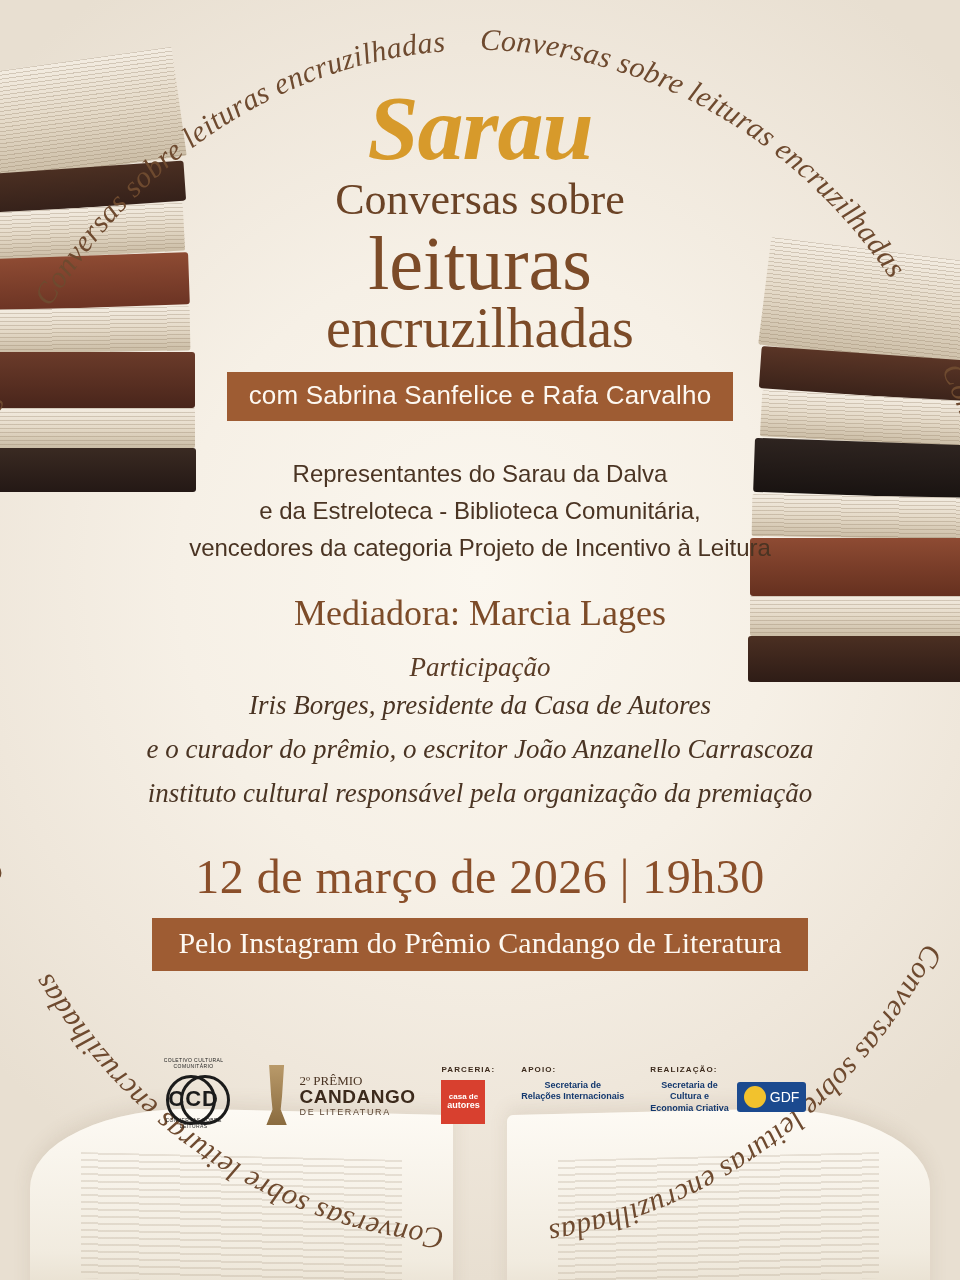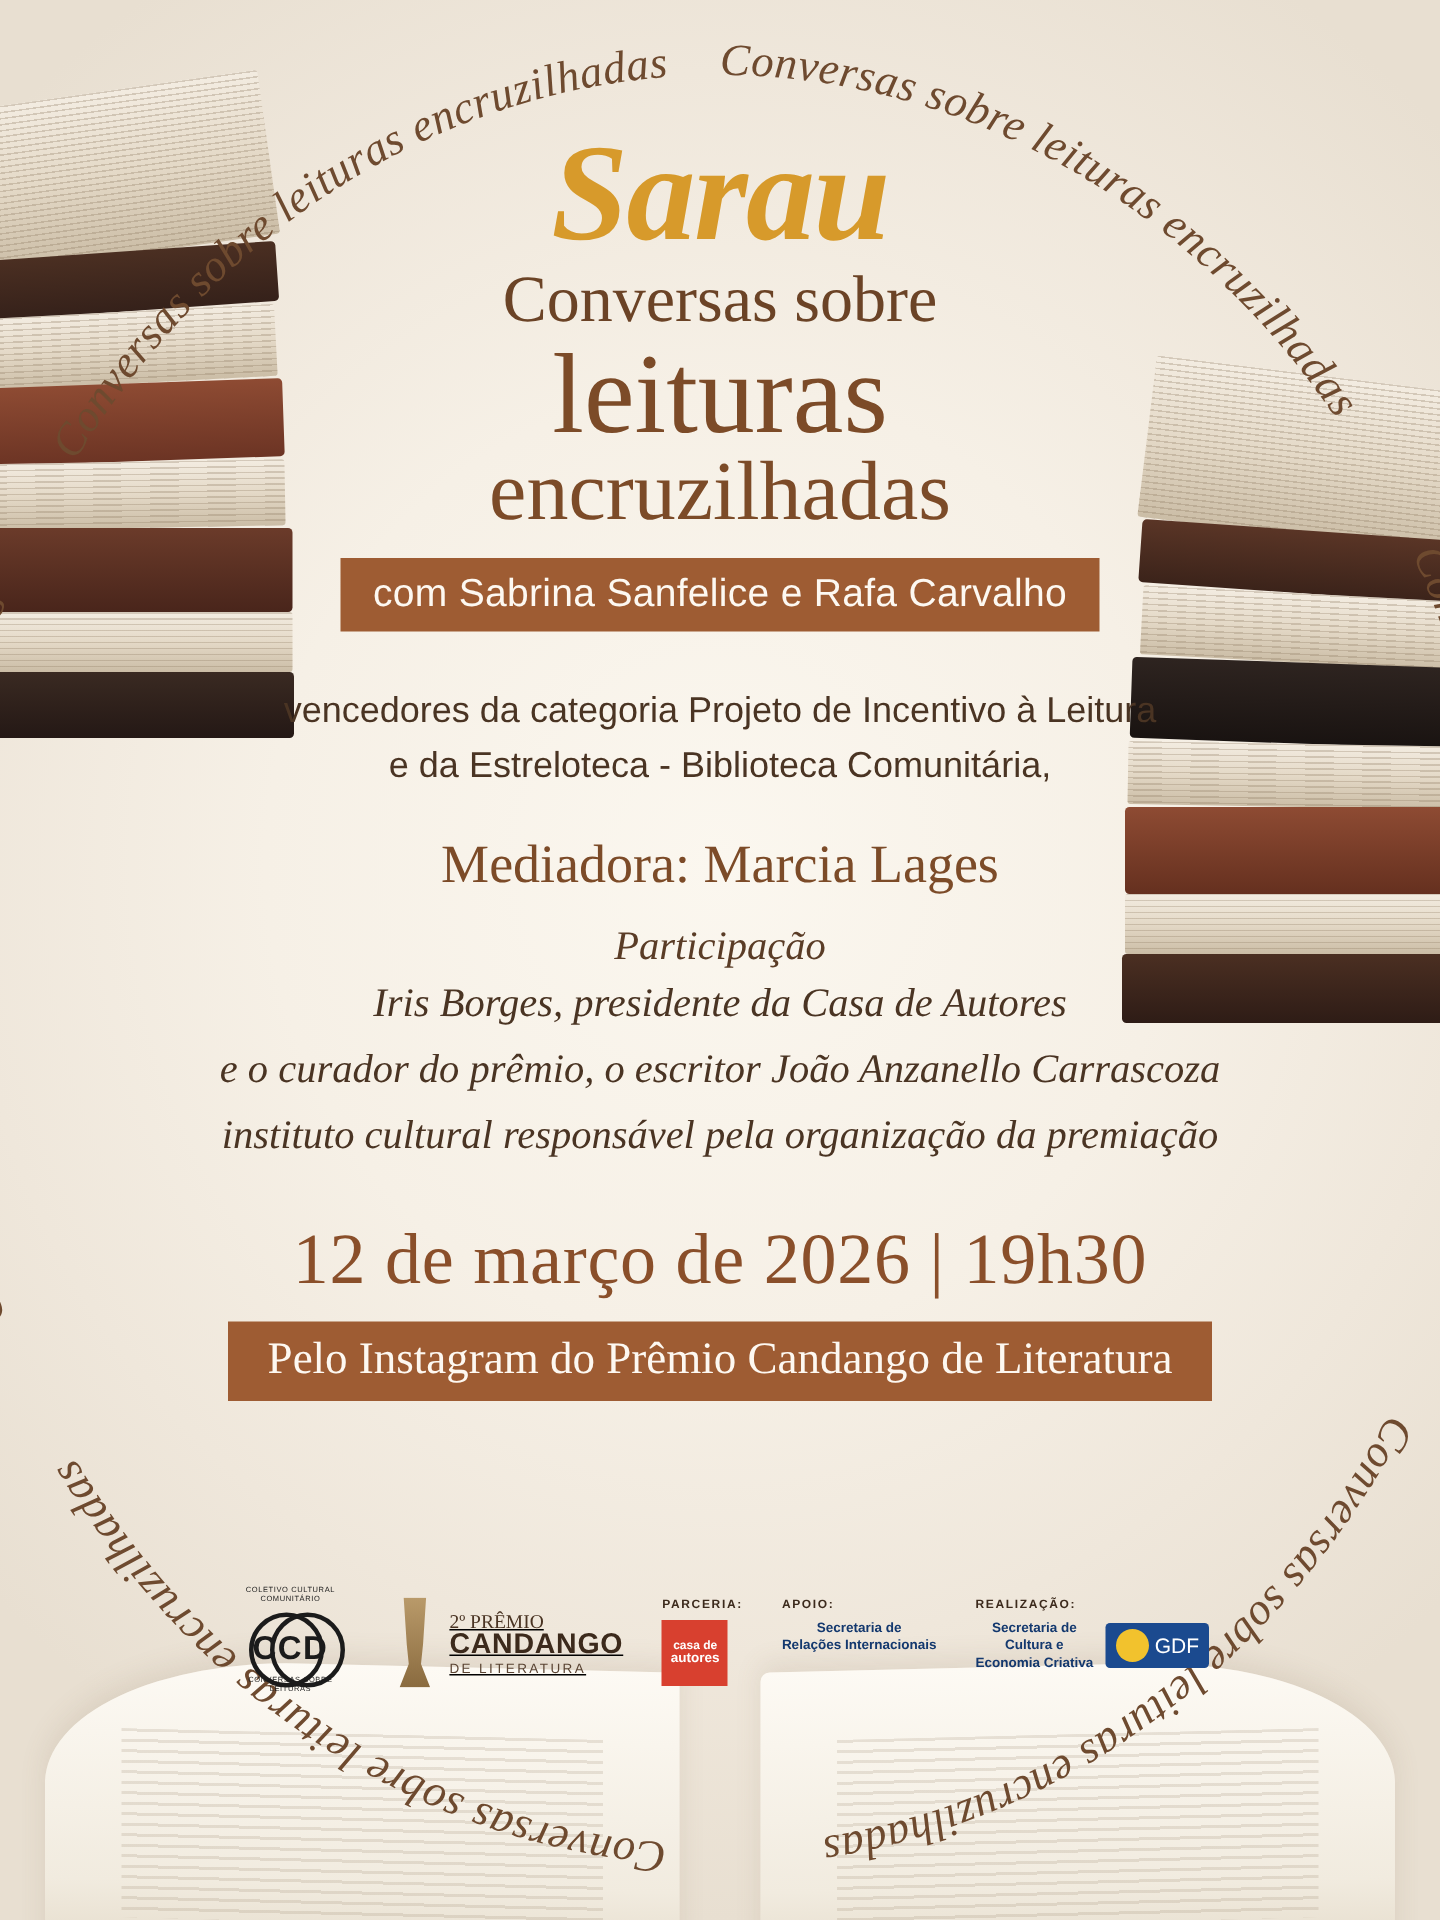--- a/index.html
+++ b/index.html
@@ -237,21 +237,21 @@
   }
   .ccd .top-t {
     position: absolute; left: 0; top: -8px; width: 80px;
     font-size: 5px; color: #1b1b1b; letter-spacing: .4px;
   }
   .ccd .bot-t {
     position: absolute; left: 0; top: 52px; width: 80px;
     font-size: 5px; color: #1b1b1b; letter-spacing: .4px;
   }
 
-  .candango { display: flex; align-items: center; gap: 6px; text-decoration: underline; }
+  .candango { display: flex; align-items: center; gap: 6px; }
   .trophy {
     width: 34px; height: 60px;
     background: linear-gradient(180deg, #b99a6a 0%, #8a6b3f 100%);
     clip-path: polygon(28% 0%, 72% 0%, 66% 52%, 62% 74%, 80% 100%, 20% 100%, 38% 74%, 34% 52%);
   }
   .candango-txt { text-align: left; line-height: 1; }
   .candango-txt .l1 { font-family: "Liberation Serif", serif; font-size: 13px; color: #4a3423; }
   .candango-txt .l2 { font-family: "Liberation Sans", sans-serif; font-weight: bold; font-size: 19px; color: #3c2a1c; letter-spacing: .5px; }
   .candango-txt .l3 { font-family: "Liberation Sans", sans-serif; font-size: 9px; color: #5a4433; letter-spacing: 1.6px; margin-top: 2px; }
 
@@ -362,22 +362,23 @@
 
     <div class="t1">Conversas sobre</div>
     <div class="t2">leituras</div>
     <div class="t3">encruzilhadas</div>
 
     <div>
       <span class="band">com Sabrina Sanfelice e Rafa Carvalho</span>
     </div>
 
     <div class="desc">
+      <div>Representantes do Sarau da Dalva</div>
+      <div>e da Estreloteca - Biblioteca Comunitária,</div>
       <div>vencedores da categoria Projeto de Incentivo à Leitura</div>
-      <div>e da Estreloteca - Biblioteca Comunitária,</div>
     </div>
 
     <div class="mediadora">Mediadora: Marcia Lages</div>
 
     <div class="part-label">Participação</div>
     <div class="part-line">Iris Borges, presidente da Casa de Autores</div>
     <div class="part-line">e o curador do prêmio, o escritor João Anzanello Carrascoza</div>
     <div class="part-line">instituto cultural responsável pela organização da premiação</div>
 
     <div class="date">12 de março de 2026 | 19h30</div>

